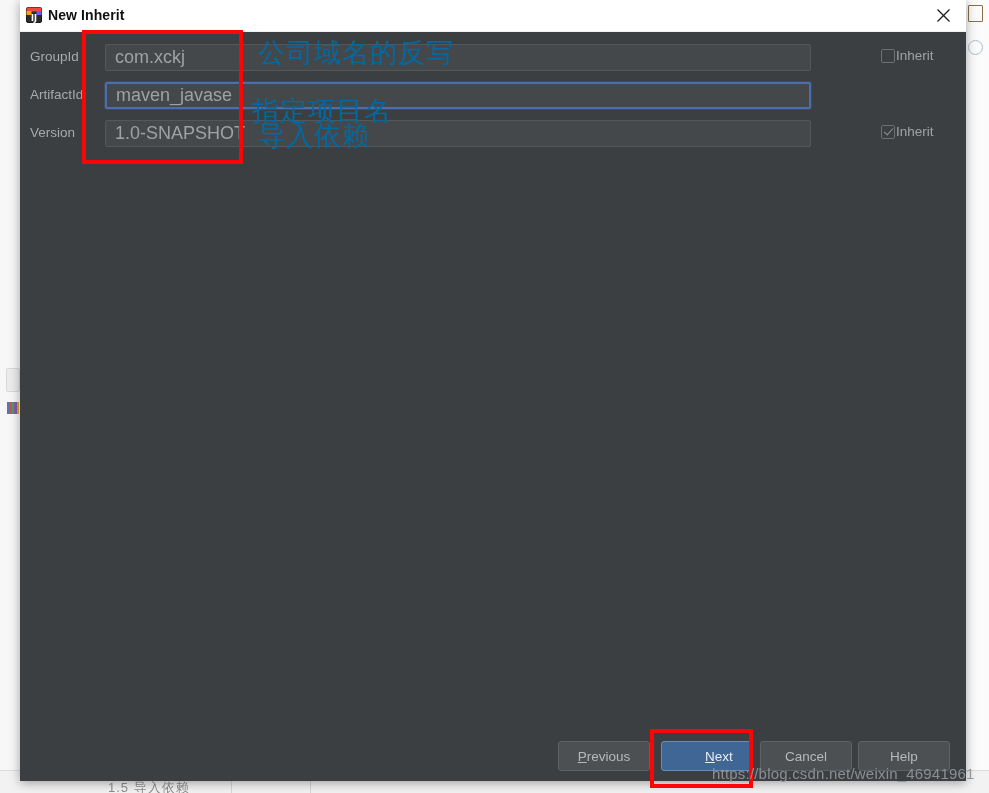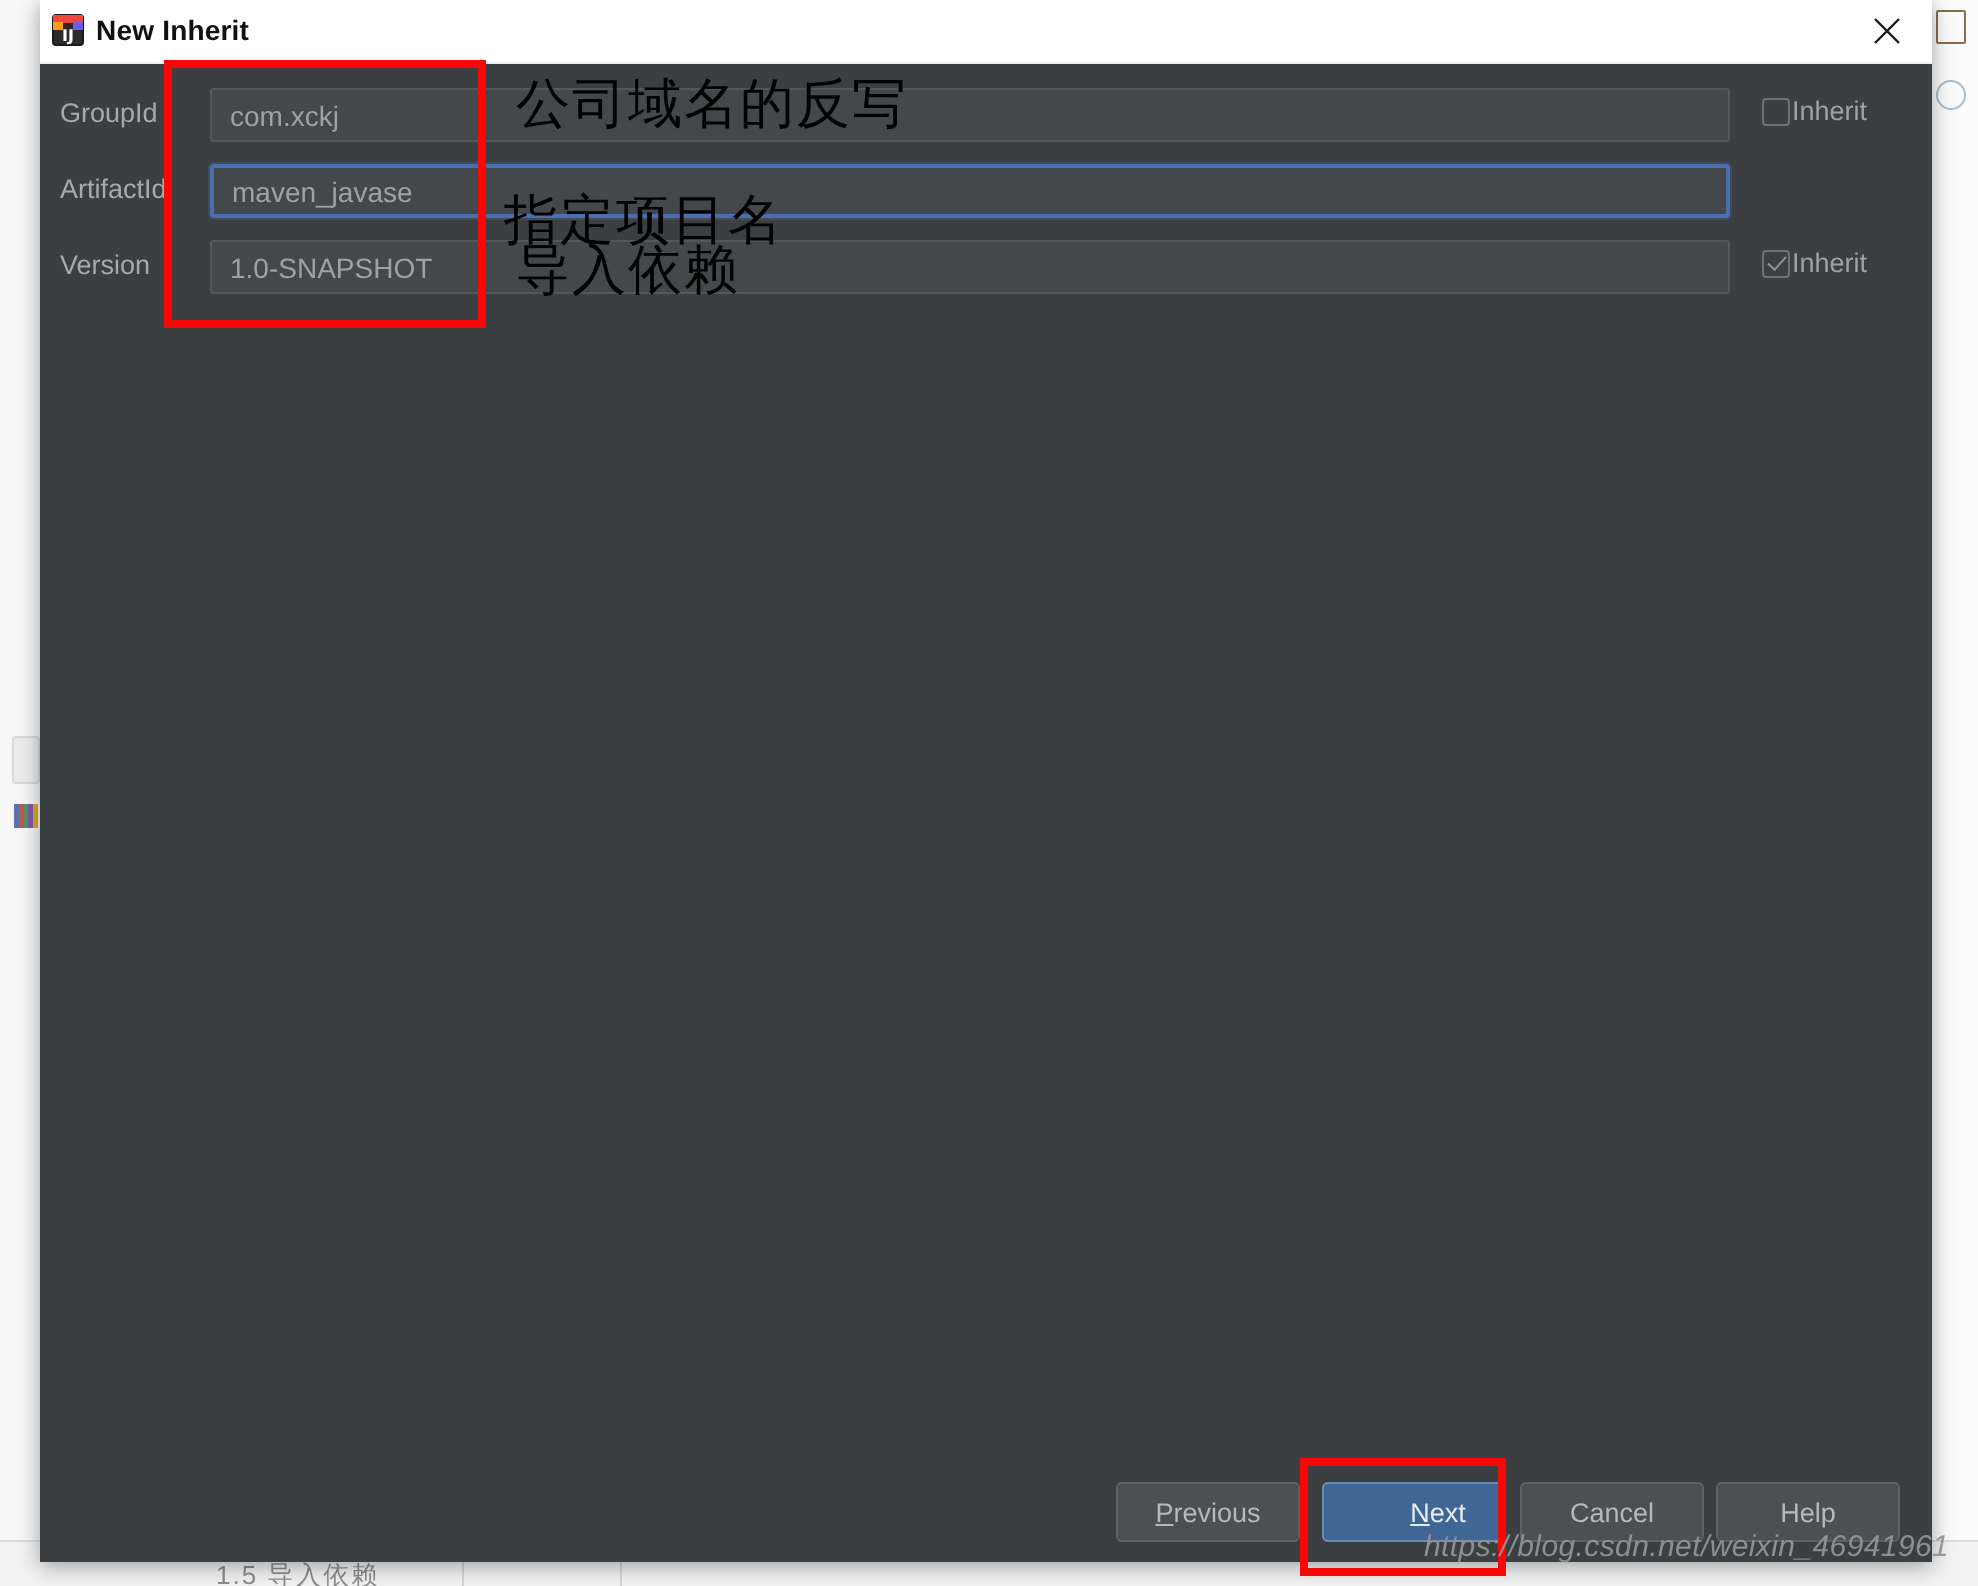--- a/index.html
+++ b/index.html
@@ -158,28 +158,28 @@
     top: 5px;
     width: 80px;
     font-size: 13.5px;
     color: #a7aaab;
     white-space: nowrap;
   }
   .form-input {
     position: absolute;
     left: 85px;
     top: 0;
-    width: 760px;
+    width: 706px;
     height: 27px;
     box-sizing: border-box;
     background: #45484a;
     border: 1px solid #55585a;
     border-radius: 2px;
     color: #9fa2a4;
-    font-size: 14px;
+    font-size: 18px;
     font-family: "Liberation Sans", sans-serif;
     padding: 0 0 0 9px;
     outline: none;
   }
   .form-input.focused {
     background: #45484a;
     border: 2px solid #4b6eaf;
     box-shadow: 0 0 0 1px rgba(75,110,175,.25);
   }
   .inherit-wrap {
@@ -256,42 +256,41 @@
     position: absolute;
     border: 4px solid #fb0606;
     box-sizing: border-box;
     pointer-events: none;
   }
   #anno-fields-rect { left: 82px; top: 30px; width: 161px; height: 134px; }
   #anno-next-rect   { left: 650px; top: 729px; width: 103px; height: 59px; }
 
   .anno-text {
     position: absolute;
-    color: #000000;
+    color: #0369a1;
     font-family: "DejaVu Sans", sans-serif;
     font-size: 27px;
     line-height: 30px;
     letter-spacing: 1px;
     white-space: nowrap;
     pointer-events: none;
   }
   #anno-t1 { left: 258px; top: 38px; }
   #anno-t2 { left: 252px; top: 96px; }
   #anno-t3 { left: 258px; top: 121px; }
 
   .watermark {
     position: absolute;
     left: 712px; top: 765px;
     font-size: 15px;
     color: #909398;
     letter-spacing: .2px;
     white-space: nowrap;
     pointer-events: none;
     opacity: .95;
-    font-style: italic;
   }
 </style>
 </head>
 <body>
 
 <div id="ide-backdrop">
   <div class="bg-left-strip"></div>
   <div class="bg-left-tab"></div>
   <div class="bg-left-colorbits"></div>
 

